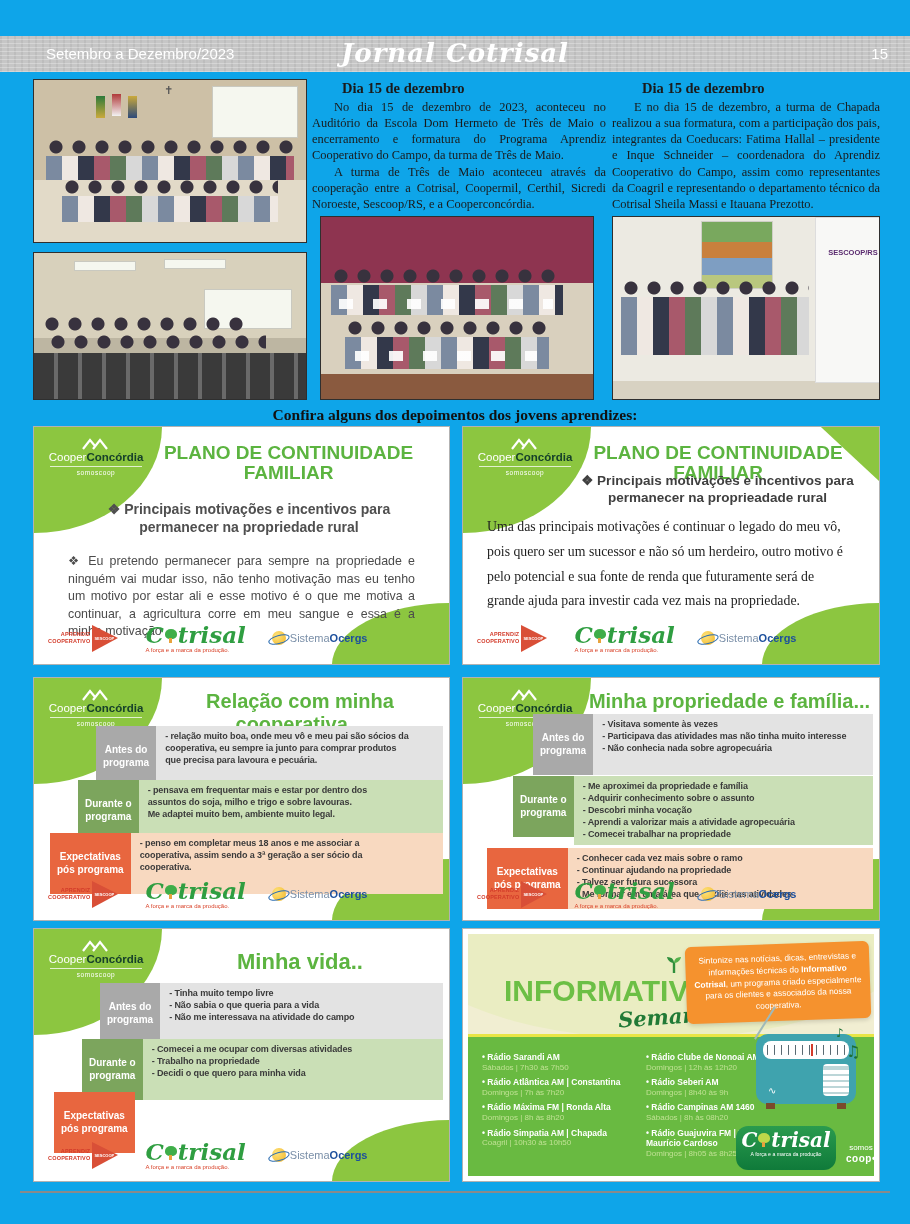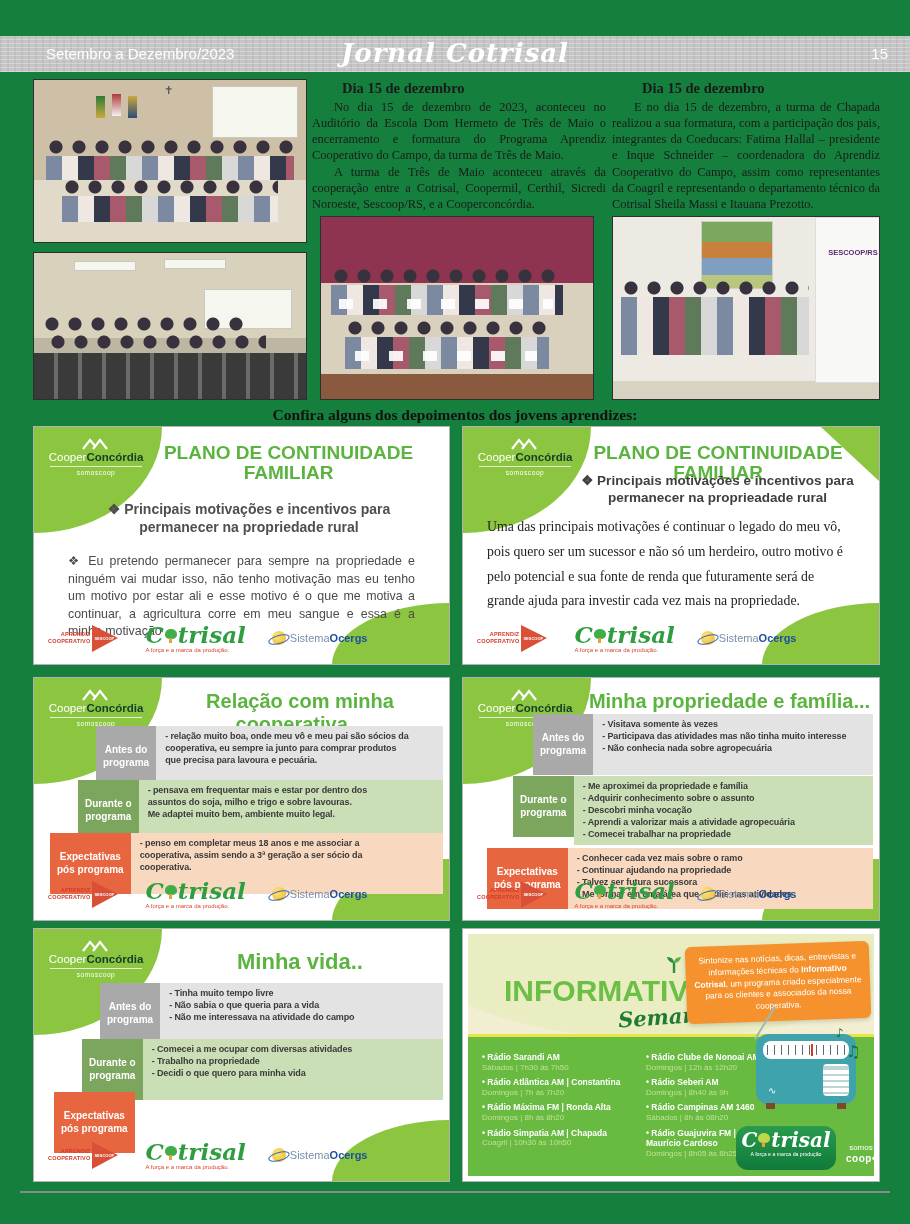--- a/index.html
+++ b/index.html
@@ -1,16 +1,16 @@
 <!DOCTYPE html>
 <html><head>
 <meta charset="utf-8">
 <style>
   html,body{margin:0;padding:0;background:#ffffff;}
-  #page{position:relative;width:910px;height:1224px;background:#15803d;font-family:"Liberation Serif",serif;overflow:hidden;}
+  #page{position:relative;width:910px;height:1224px;background:#0ea5e9;font-family:"Liberation Serif",serif;overflow:hidden;}
 
   
   #masthead{position:absolute;left:0;top:36px;width:910px;height:36px;
     background:#c6c6c6;
     background-image:repeating-linear-gradient(0deg,rgba(255,255,255,.28) 0 1px,transparent 1px 4px),
                      repeating-linear-gradient(90deg,rgba(120,120,120,.12) 0 2px,transparent 2px 7px);
     color:#fff;}
   #mast-issue{position:absolute;left:46px;top:9px;font-family:"Liberation Sans",sans-serif;font-size:15px;}
   #mast-title{position:absolute;left:0;right:0;top:2px;text-align:center;font-family:"DejaVu Serif",serif;
     font-style:italic;font-size:26px;font-weight:600;letter-spacing:1px;}

